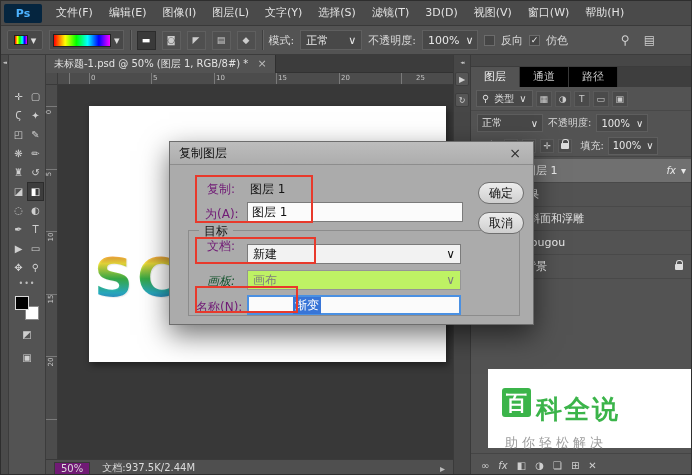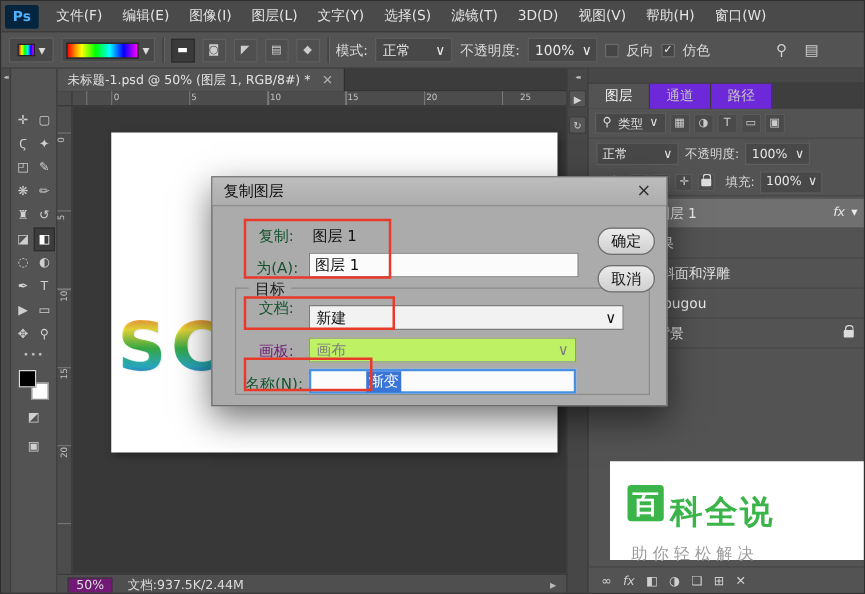--- a/index.html
+++ b/index.html
@@ -4,21 +4,21 @@
 <style>
   *{margin:0;padding:0;box-sizing:border-box;}
   body{margin:0;background:#222;}
   .app{position:relative;width:692px;height:475px;background:#535353;
        font-family:"DejaVu Sans","Liberation Sans",sans-serif;font-size:11px;color:#ddd;
        overflow:hidden;border:1px solid #2e2e2e;}
 
   
   .menubar{position:absolute;left:0;top:0;width:100%;height:25px;background:#4a4a4a;
            border-bottom:1px solid #393939;display:flex;align-items:center;}
-  .ps-logo{width:27px;height:19px;margin:0 6px 0 3px;background:#05253f;color:#4db3ff;
+  .ps-logo{width:38px;height:19px;margin:0 6px 0 3px;background:#05253f;color:#4db3ff;
            font-size:11px;font-weight:bold;display:flex;align-items:center;justify-content:center;border-radius:2px;}
   .menu-item{padding:0 8px;line-height:24px;color:#e3e3e3;font-size:11px;cursor:default;}
 
   
   .optionsbar{position:absolute;left:0;top:25px;width:100%;height:29px;background:#535353;
               border-bottom:1px solid #3c3c3c;display:flex;align-items:center;padding:0 6px;gap:6px;}
   .tool-preset{width:36px;height:20px;background:#484848;border:1px solid #5f5f5f;border-radius:2px;
                display:flex;align-items:center;justify-content:center;gap:3px;}
   .mini-grad{width:14px;height:10px;background:linear-gradient(90deg,#f00,#ff0,#0f0,#0ff,#00f,#f0f);border:1px solid #222;}
   .grad-wrap{display:flex;align-items:center;height:20px;border:1px solid #5f5f5f;background:#484848;padding:2px 3px;gap:3px;}
@@ -86,21 +86,21 @@
   
   .right-dock{position:absolute;left:452px;top:54px;width:18px;height:421px;background:#474747;
               border-left:1px solid #3a3a3a;border-right:1px solid #3a3a3a;}
   .dock-icon{width:14px;height:14px;margin:7px auto 0;color:#d0d0d0;font-size:8px;background:#565656;
              border:1px solid #3e3e3e;border-radius:2px;display:flex;align-items:center;justify-content:center;}
 
   
   .panels{position:absolute;left:470px;top:54px;width:222px;height:421px;background:#535353;}
   .panel-head{position:absolute;left:0;top:0;width:100%;height:12px;background:#474747;border-bottom:1px solid #3c3c3c;}
   .panel-tabs{position:absolute;left:0;top:12px;width:100%;height:20px;background:#3e3e3e;display:flex;}
-  .ptab{padding:0 13px;line-height:20px;font-size:11px;color:#c6c6c6;background:#6d28d9;border-right:1px solid #383838;}
+  .ptab{padding:0 13px;line-height:20px;font-size:11px;color:#c6c6c6;background:#000000;border-right:1px solid #383838;}
   .ptab.active{background:#535353;color:#f2f2f2;}
   .filter-row{position:absolute;left:0;top:32px;width:100%;height:24px;display:flex;align-items:center;
               padding:0 5px;gap:3px;border-bottom:1px solid #484848;}
   .filter-select{height:17px;background:#484848;border:1px solid #5e5e5e;display:flex;align-items:center;
                  gap:5px;padding:0 5px;font-size:10px;color:#ddd;}
   .ficon{width:16px;height:16px;background:#4a4a4a;border:1px solid #5a5a5a;color:#cbcbcb;font-size:9px;
          display:flex;align-items:center;justify-content:center;}
   .blend-row{position:absolute;left:0;top:56px;width:100%;height:24px;display:flex;align-items:center;
              padding:0 6px;gap:5px;}
   .pnl-select{height:18px;background:#484848;border:1px solid #5e5e5e;display:flex;align-items:center;
@@ -128,22 +128,22 @@
   .panel-footer{position:absolute;left:0;top:398px;width:100%;height:23px;border-top:1px solid #454545;
                 background:#535353;display:flex;align-items:center;gap:9px;padding:0 10px;}
   .pf-icon{color:#cfcfcf;font-size:10px;font-style:normal;}
 
   
   .dialog{position:absolute;left:168px;top:140px;width:365px;height:184px;background:#ababab;
           border:1px solid #6d6d6d;box-shadow:0 10px 26px rgba(0,0,0,.55);color:#141414;font-size:12px;z-index:50;}
   .dlg-title{height:23px;background:linear-gradient(#bdbdbd,#adadad);border-bottom:1px solid #8d8d8d;
              display:flex;align-items:center;padding:0 9px;color:#101010;}
   .dlg-close{margin-left:auto;font-size:14px;color:#2d2d2d;line-height:14px;padding:0 3px;}
-  .dlg-label{position:absolute;color:#14532d;white-space:nowrap;}
-  .dlg-label.disabled{color:#701a75;}
+  .dlg-label{position:absolute;color:#701a75;white-space:nowrap;}
+  .dlg-label.disabled{color:#14532d;font-style:italic;}
   .dlg-static{position:absolute;color:#141414;white-space:nowrap;}
   .dlg-input{position:absolute;height:20px;background:#fbfbfb;border:1px solid #7b7b7b;
              display:flex;align-items:center;padding:0 4px;color:#101010;}
   .dlg-input.focus{border:2px solid #4a90e2;padding-left:44px;}
   .sel-text{background:#3875d7;color:#fff;padding:0 2px;}
   .dlg-select{position:absolute;height:20px;background:#f2f2f2;border:1px solid #7b7b7b;
               display:flex;align-items:center;justify-content:space-between;padding:0 5px;color:#101010;}
   .dlg-select.disabled{background:#bef264;border-color:#959595;color:#7e7e7e;}
   .dlg-group{position:absolute;left:18px;top:88px;width:332px;height:86px;border:1px solid #8c8c8c;}
   .dlg-legend{position:absolute;left:10px;top:-8px;background:#ababab;padding:0 5px;color:#141414;}
@@ -170,22 +170,22 @@
     <div class="ps-logo">Ps</div>
     <span class="menu-item">文件(F)</span>
     <span class="menu-item">编辑(E)</span>
     <span class="menu-item">图像(I)</span>
     <span class="menu-item">图层(L)</span>
     <span class="menu-item">文字(Y)</span>
     <span class="menu-item">选择(S)</span>
     <span class="menu-item">滤镜(T)</span>
     <span class="menu-item">3D(D)</span>
     <span class="menu-item">视图(V)</span>
+    <span class="menu-item">窗口(W)</span>
     <span class="menu-item">帮助(H)</span>
-    <span class="menu-item">窗口(W)</span>
   </div>
 
   <div class="optionsbar">
     <div class="tool-preset">
       <span class="mini-grad"></span>
       <span>▾</span>
     </div>
     <div class="grad-wrap">
       <span class="grad-preview"></span>
       <span>▾</span>
@@ -392,21 +392,21 @@
     <span class="dlg-static" style="left:80px;top:39px;">图层 1</span>
     <span class="dlg-label" style="left:35px;top:64px;">为(A):</span>
     <div class="dlg-input" style="left:77px;top:60px;width:216px;">
       <span>图层 1</span>
     </div>
 
     <div class="dlg-group">
       <span class="dlg-legend">目标</span>
     </div>
     <span class="dlg-label" style="left:37px;top:96px;">文档:</span>
-    <div class="dlg-select" style="left:77px;top:102px;width:252px;">
+    <div class="dlg-select" style="left:77px;top:102px;width:214px;">
       <span>新建</span>
       <span>∨</span>
     </div>
     <span class="dlg-label disabled" style="left:37px;top:131px;">画板:</span>
     <div class="dlg-select disabled" style="left:77px;top:128px;width:214px;">
       <span>画布</span>
       <span>∨</span>
     </div>
     <span class="dlg-label" style="left:26px;top:157px;">名称(N):</span>
     <div class="dlg-input focus" style="left:77px;top:153px;width:214px;">

